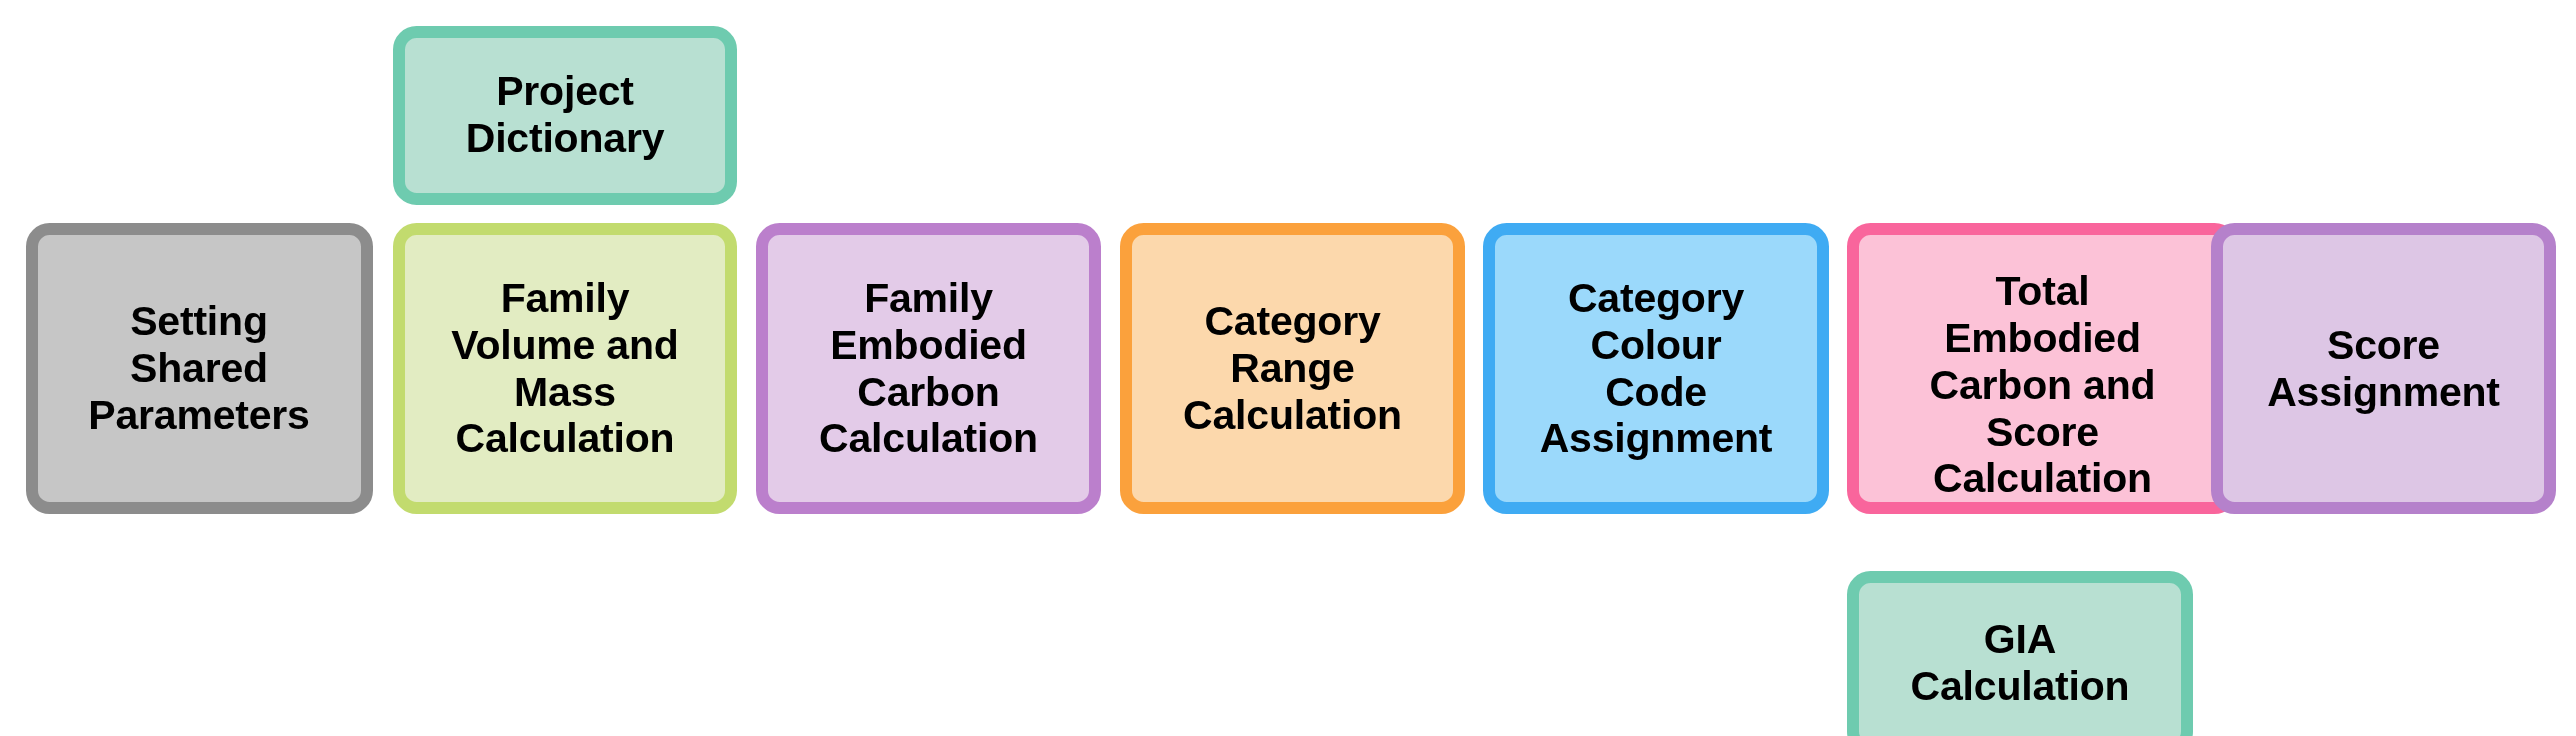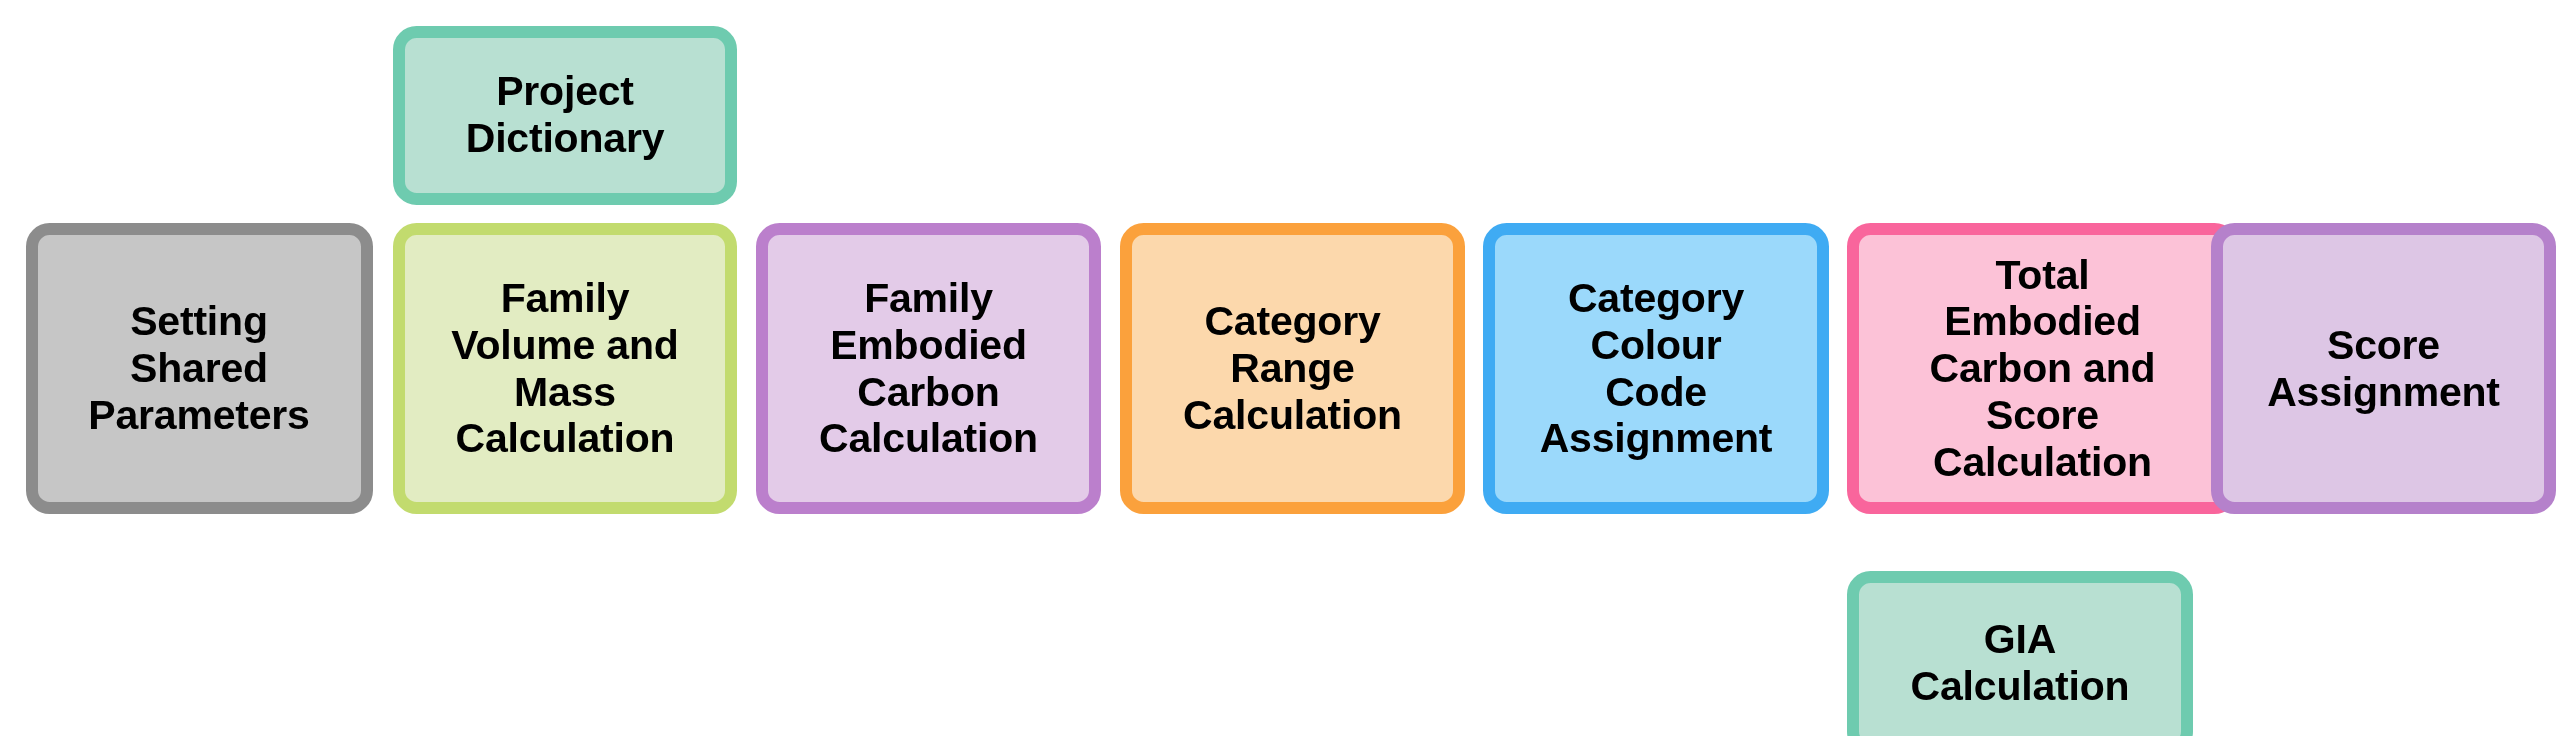--- a/index.html
+++ b/index.html
@@ -48,21 +48,21 @@
 
   
   .sat { border-width: 12.7px; }
   .sat .label { font-size: 41px; }
 
   #node-setting-shared-parameters { left: 25.5px;   width: 347px; }
   #node-family-volume-mass        { left: 393px;  width: 344px; }
   #node-family-embodied-carbon    { left: 756px;  width: 345px; }
   #node-category-range            { left: 1120px; width: 345px; }
   #node-category-colour-code      { left: 1483px; width: 346px; }
-  #node-total-embodied-carbon     { left: 1847px; width: 391px; }
+  #node-total-embodied-carbon     { left: 1847px; width: 391px; align-items: flex-end; }
   #node-score-assignment          { left: 2211px; width: 345px; }
 
   #node-project-dictionary {
     left: 393px; top: 25.5px; width: 344px; height: 179px;
   }
   #node-gia-calculation {
     left: 1847px; top: 534px; width: 346px; height: 184px; margin-top: 37px;
   }
 </style>
 </head>

